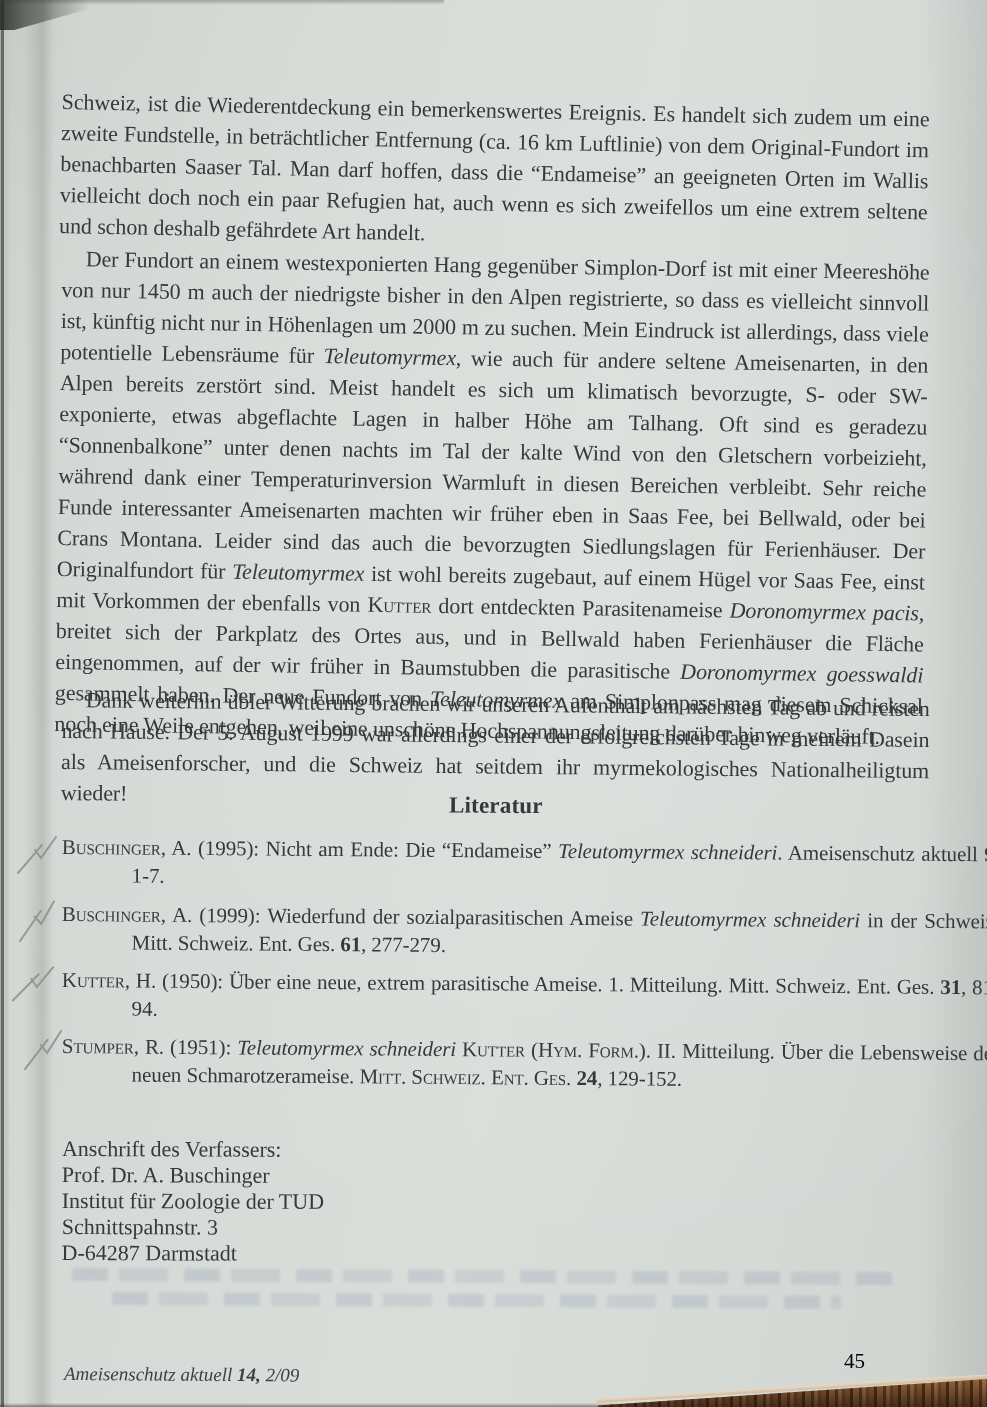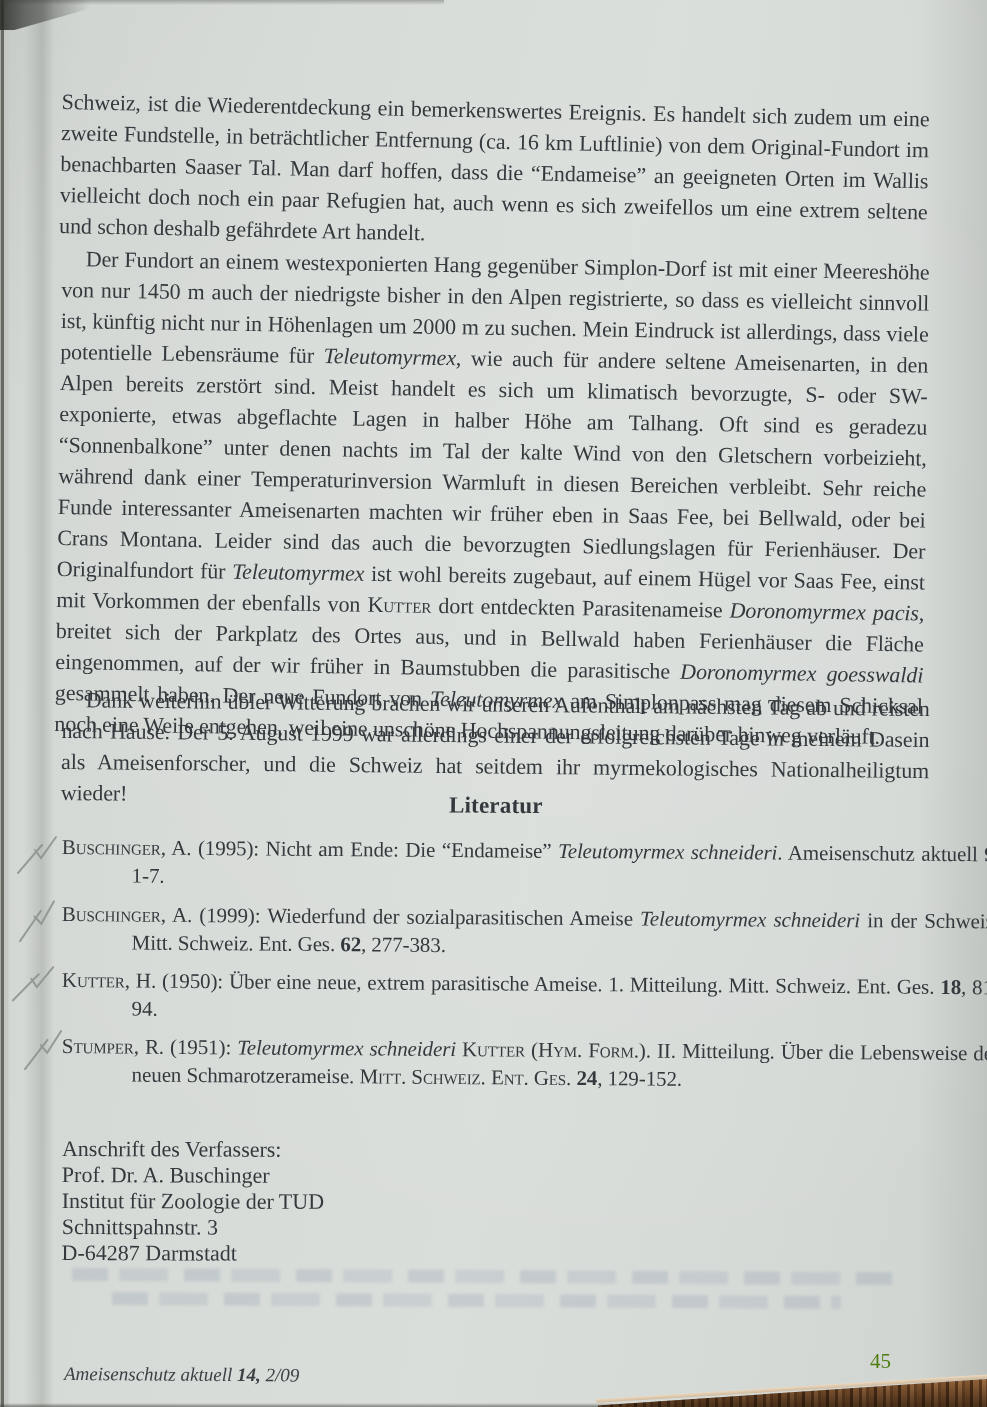--- a/index.html
+++ b/index.html
@@ -14,21 +14,21 @@
   .blk{position:absolute;left:62px;width:868px;}
   .body-text{font-size:22px;line-height:31px;text-align:justify;letter-spacing:-0.1px;}
   .indent{text-indent:24px;}
   .lit-head{font-weight:bold;font-size:23px;text-align:center;letter-spacing:.2px;}
   .ref{font-size:21px;line-height:28px;text-align:justify;padding-left:70px;text-indent:-70px;letter-spacing:-0.1px;}
   .sc{font-variant:small-caps;}
   .it{font-style:italic;}
   .bd{font-weight:bold;}
   .address{font-size:22px;line-height:26px;}
   .footer{position:absolute;left:64px;top:1363px;font-style:italic;font-size:19px;color:#3c4145;transform:rotate(.35deg);transform-origin:left top;}
-  .pageno{position:absolute;left:870px;top:1349px;font-size:21px;color:#4d7c0f;}
+  .pageno{position:absolute;left:844px;top:1349px;font-size:21px;color:#000000;}
   
   .r1{transform:rotate(1.15deg);transform-origin:left top;}
   .r2{transform:rotate(.9deg);transform-origin:left top;}
   .r3{transform:rotate(.6deg);transform-origin:left top;}
   .r4{transform:rotate(.5deg);transform-origin:left top;}
   .r5{transform:rotate(.45deg);transform-origin:left top;}
   .r6{transform:rotate(.2deg);transform-origin:left top;}
   
   .edge-left{position:absolute;left:0;top:0;width:10px;height:100%;pointer-events:none;
     background:linear-gradient(90deg,#a9ada7 0 1px,#666a60 1px 4px,#c4c8c3 4px 7px,rgba(0,0,0,0) 10px);}
@@ -82,23 +82,23 @@
   </svg>
 <svg class="mark" style="left:12px;top:962px;transform:rotate(4deg);" width="46" height="44" viewBox="0 0 46 44">
     <path d="M2 40 L26 12 M19 17 L25 25 L40 4" fill="none" stroke="#878d89" stroke-width="2" stroke-linecap="round"></path>
   </svg>
 <svg class="mark" style="left:22px;top:1028px;transform:rotate(-3deg);" width="46" height="44" viewBox="0 0 46 44">
     <path d="M2 40 L26 12 M19 17 L25 25 L40 4" fill="none" stroke="#878d89" stroke-width="2" stroke-linecap="round"></path>
   </svg>
 
 <div class="blk ref r5" style="top:833px;"><span class="sc">Buschinger</span><span>, A. (1995): Nicht am Ende: Die “Endameise” </span><span class="it">Teleutomyrmex schneideri</span><span>. Ameisenschutz aktuell </span><span class="bd">9</span><span>, 1-7.</span></div>
 
-<div class="blk ref r5" style="top:900px;"><span class="sc">Buschinger</span><span>, A. (1999): Wiederfund der sozialparasitischen Ameise </span><span class="it">Teleutomyrmex schneideri</span><span> in der Schweiz. Mitt. Schweiz. Ent. Ges. </span><span class="bd">62</span><span>, 277-383.</span></div>
+<div class="blk ref r5" style="top:900px;"><span class="sc">Buschinger</span><span>, A. (1999): Wiederfund der sozialparasitischen Ameise </span><span class="it">Teleutomyrmex schneideri</span><span> in der Schweiz. Mitt. Schweiz. Ent. Ges. </span><span class="bd">61</span><span>, 277-279.</span></div>
 
-<div class="blk ref r5" style="top:966px;"><span class="sc">Kutter</span><span>, H. (1950): Über eine neue, extrem parasitische Ameise. 1. Mitteilung. Mitt. Schweiz. Ent. Ges. </span><span class="bd">18</span><span>, 81-94.</span></div>
+<div class="blk ref r5" style="top:966px;"><span class="sc">Kutter</span><span>, H. (1950): Über eine neue, extrem parasitische Ameise. 1. Mitteilung. Mitt. Schweiz. Ent. Ges. </span><span class="bd">31</span><span>, 81-94.</span></div>
 
 <div class="blk ref r5" style="top:1032px;"><span class="sc">Stumper</span><span>, R. (1951): </span><span class="it">Teleutomyrmex schneideri</span><span> </span><span class="sc">Kutter</span><span> (</span><span class="sc">Hym. Form.</span><span>). II. Mitteilung. Über die Lebensweise der neuen Schmarotzerameise. </span><span class="sc">Mitt. Schweiz. Ent. Ges.</span><span> </span><span class="bd">24</span><span>, 129-152.</span></div>
 
 <div class="blk address r6" style="top:1136px;">
   <div>Anschrift des Verfassers:</div>
   <div>Prof. Dr. A. Buschinger</div>
   <div>Institut für Zoologie der TUD</div>
   <div>Schnittspahnstr. 3</div>
   <div>D-64287 Darmstadt</div>
 </div>

